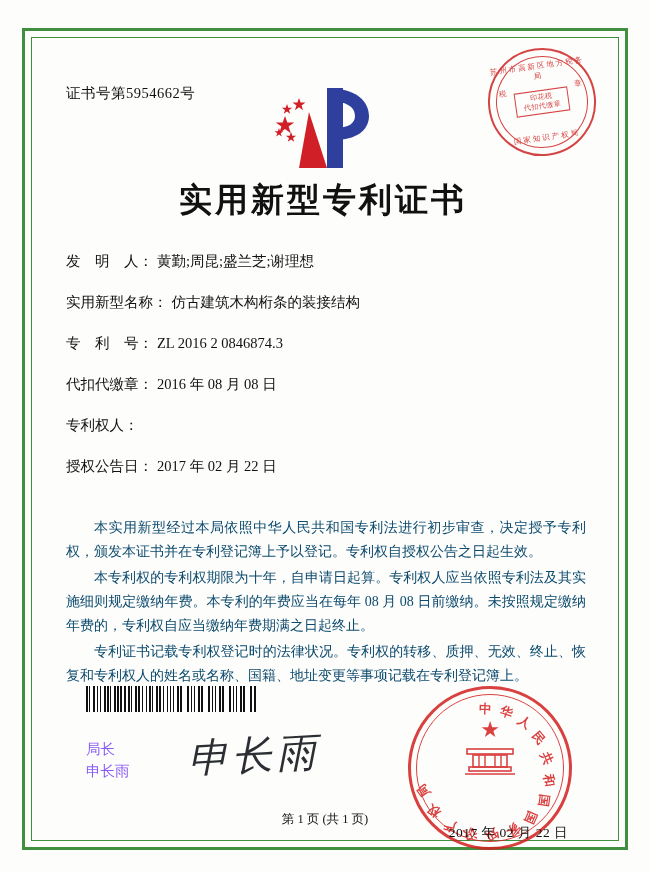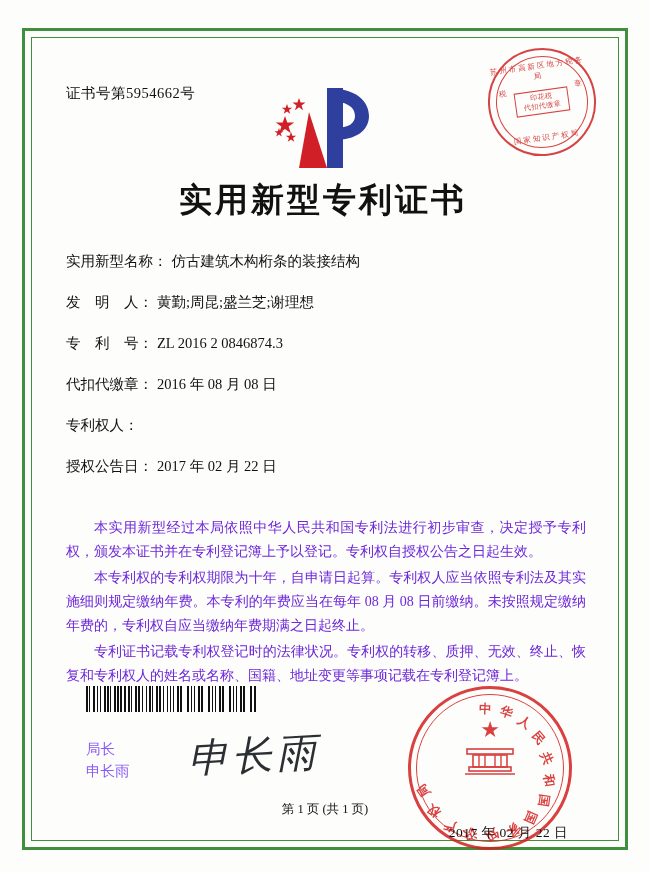--- a/index.html
+++ b/index.html
@@ -152,21 +152,21 @@
     margin-left: 4px;
   }
   .body-text {
     position: absolute;
     left: 26px;
     right: 24px;
     top: 470px;
     font-size: 14px;
     line-height: 24px;
     text-align: justify;
-    color: #6d28d9;
+    color: #0c4a6e;
   }
   .body-text p {
     margin: 0 0 2px 0;
     text-indent: 2em;
   }
   
   .barcode {
     position: absolute;
     left: 46px;
     top: 640px;
@@ -251,21 +251,21 @@
     right: 42px;
     top: 778px;
     font-size: 13.5px;
     color: #111;
     letter-spacing: 0.5px;
   }
   .footer {
     position: absolute;
     left: 0;
     right: 0;
-    bottom: 14px;
+    bottom: 4px;
     text-align: center;
     font-size: 12.5px;
     color: #111;
   }
 </style>
 </head>
 <body>
 
 <div class="page">
 
@@ -300,26 +300,26 @@
           <polygon points="26,50 27.3,53.7 31.2,53.7 28,56 29.2,59.8 26,57.5 22.8,59.8 24,56 20.8,53.7 24.7,53.7"></polygon>
           <polygon points="14,46 15.1,49.2 18.5,49.2 15.7,51.2 16.8,54.5 14,52.5 11.2,54.5 12.3,51.2 9.5,49.2 12.9,49.2"></polygon>
         </g>
       </svg>
     </div>
 
     <div class="title">实用新型专利证书</div>
 
     <div class="fields">
       <div class="field-row">
+        <span class="field-label">发　明　人：</span>
+        <span class="field-value">黄勤;周昆;盛兰芝;谢理想</span>
+      </div>
+      <div class="field-row">
         <span class="field-label">实用新型名称：</span>
         <span class="field-value">仿古建筑木构桁条的装接结构</span>
-      </div>
-      <div class="field-row">
-        <span class="field-label">发　明　人：</span>
-        <span class="field-value">黄勤;周昆;盛兰芝;谢理想</span>
       </div>
       <div class="field-row">
         <span class="field-label">专　利　号：</span>
         <span class="field-value">ZL 2016 2 0846874.3</span>
       </div>
       <div class="field-row">
         <span class="field-label">代扣代缴章：</span>
         <span class="field-value">2016 年 08 月 08 日</span>
       </div>
       <div class="field-row">

